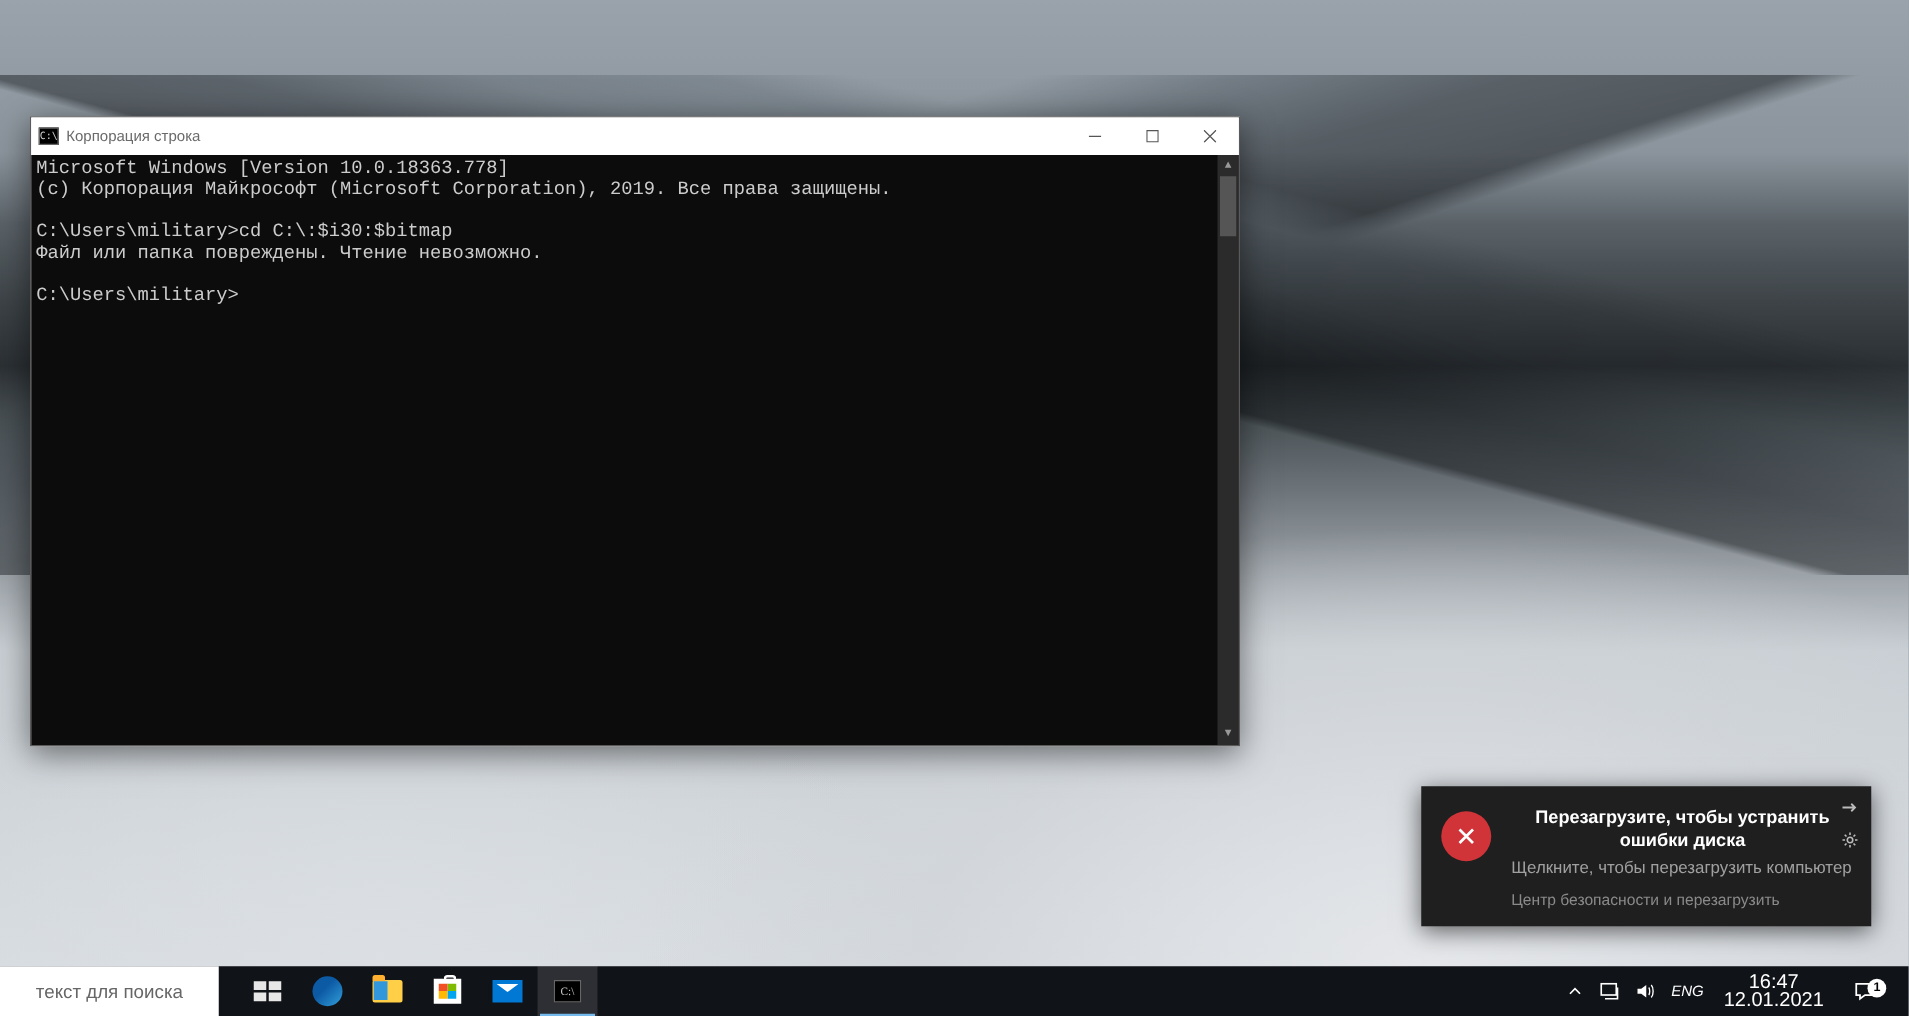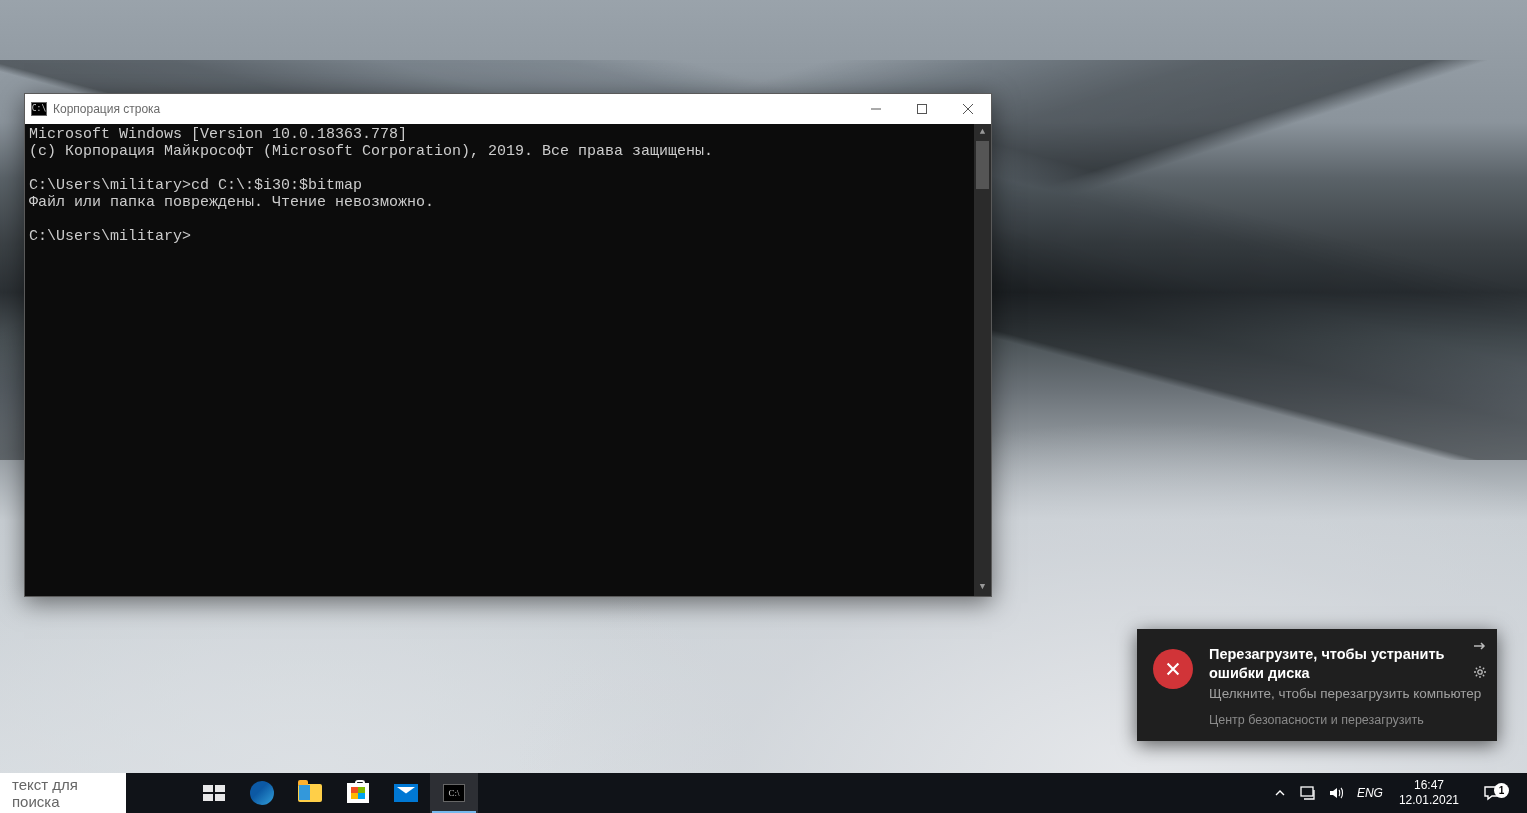--- a/index.html
+++ b/index.html
@@ -69,21 +69,21 @@
     width: 360px; background: #1f1f1f; color: #fff;
     padding: 16px 14px 14px 16px; box-shadow: 0 4px 18px rgba(0,0,0,0.6);
     display: flex; gap: 16px;
   }
   .toast-icon {
     width: 40px; height: 40px; border-radius: 50%; background: #d13438;
     display:flex;align-items:center;justify-content:center; flex-shrink:0; margin-top:4px;
   }
   .toast-icon svg { width: 18px; height: 18px; stroke: #fff; stroke-width: 2.4; }
   .toast-text { flex:1; }
-  .toast-title { font-size: 14.5px; font-weight: 600; line-height: 19px; }
+  .toast-title { font-size: 14.5px; font-weight: 600; line-height: 19px; text-align: center; }
   .toast-body  { font-size: 13.5px; color: #a0a0a0; line-height: 18px; margin-top: 2px;}
   .toast-source{ font-size: 12.5px; color: #8a8a8a; margin-top: 10px;}
   .toast-actions { position:absolute; right:8px; top:8px; display:flex;flex-direction:column;gap:8px;}
   .toast-actions .act { width:18px;height:18px;display:flex;align-items:center;justify-content:center;color:#bbb;cursor:pointer;}
   .toast-actions .act svg{width:14px;height:14px;}
 
   
   .taskbar {
     position: absolute; left: 0; right: 0; bottom: 0; height: 40px;
     background: #101318; display: flex; align-items: stretch; color: #fff;
@@ -102,21 +102,21 @@
     content:""; position:absolute; left:2px; right:2px; bottom:0; height:2px; background:#76b9ed;
   }
   .task-item.active { background: rgba(255,255,255,0.12); }
 
   .tray {
     margin-left:auto; display:flex; align-items:center; gap:2px; padding-right:4px;
     font-size: 12px; color:#fff;
   }
   .tray-ic { width:26px; height:40px; display:flex;align-items:center;justify-content:center;cursor:pointer;}
   .tray-txt { padding:0 6px; cursor:pointer; height:40px; display:flex;align-items:center;font-style:italic;}
-  .clock { text-align:center; line-height:15px; font-size:12px; padding:0 8px; cursor:pointer;}
+  .clock { text-align:center; line-height:15px; font-size:16px; padding:0 8px; cursor:pointer;}
   .action-center{ width:46px; display:flex;align-items:center;justify-content:center;cursor:pointer;position:relative;}
   .badge{position:absolute; right:6px; bottom:4px; min-width:15px;height:15px;border-radius:8px;background:#fff;color:#000;font-size:10px;display:flex;align-items:center;justify-content:center;font-weight:600;}
   .show-desktop{ width:6px; border-left:1px solid #444; cursor:pointer;}
 
   
   .ic-edge{ width:24px;height:24px;border-radius:50%;background:linear-gradient(135deg,#0c59a4 40%,#32a0da);}
   .ic-folder{ width:24px;height:18px;background:#ffcf48;border-radius:2px;position:relative;}
   .ic-folder::before{content:"";position:absolute;left:0;top:-4px;width:10px;height:5px;background:#ffb02e;border-radius:2px 2px 0 0;}
   .ic-folder::after{content:"";position:absolute;left:1px;top:1px;width:11px;height:15px;background:#3398db;}
   .ic-store{ width:22px;height:20px;background:#fff;position:relative;}
@@ -259,15 +259,15 @@
     <div class="action-center">
       <svg width="18" height="18" viewBox="0 0 18 18">
           <path d="M2 3h14v9H9l-4 3v-3H2z" fill="none" stroke="#fff" stroke-width="1.4"></path>
         </svg>
       <span class="badge">1</span>
     </div>
     <div class="show-desktop"></div>
   </div>
 </div>
 
-<div class="search-box" style="width:126px;">
+<div class="search-box" style="width:175px;justify-content:center;">
   <span>текст для поиска</span>
 </div>
 
 </body></html>

